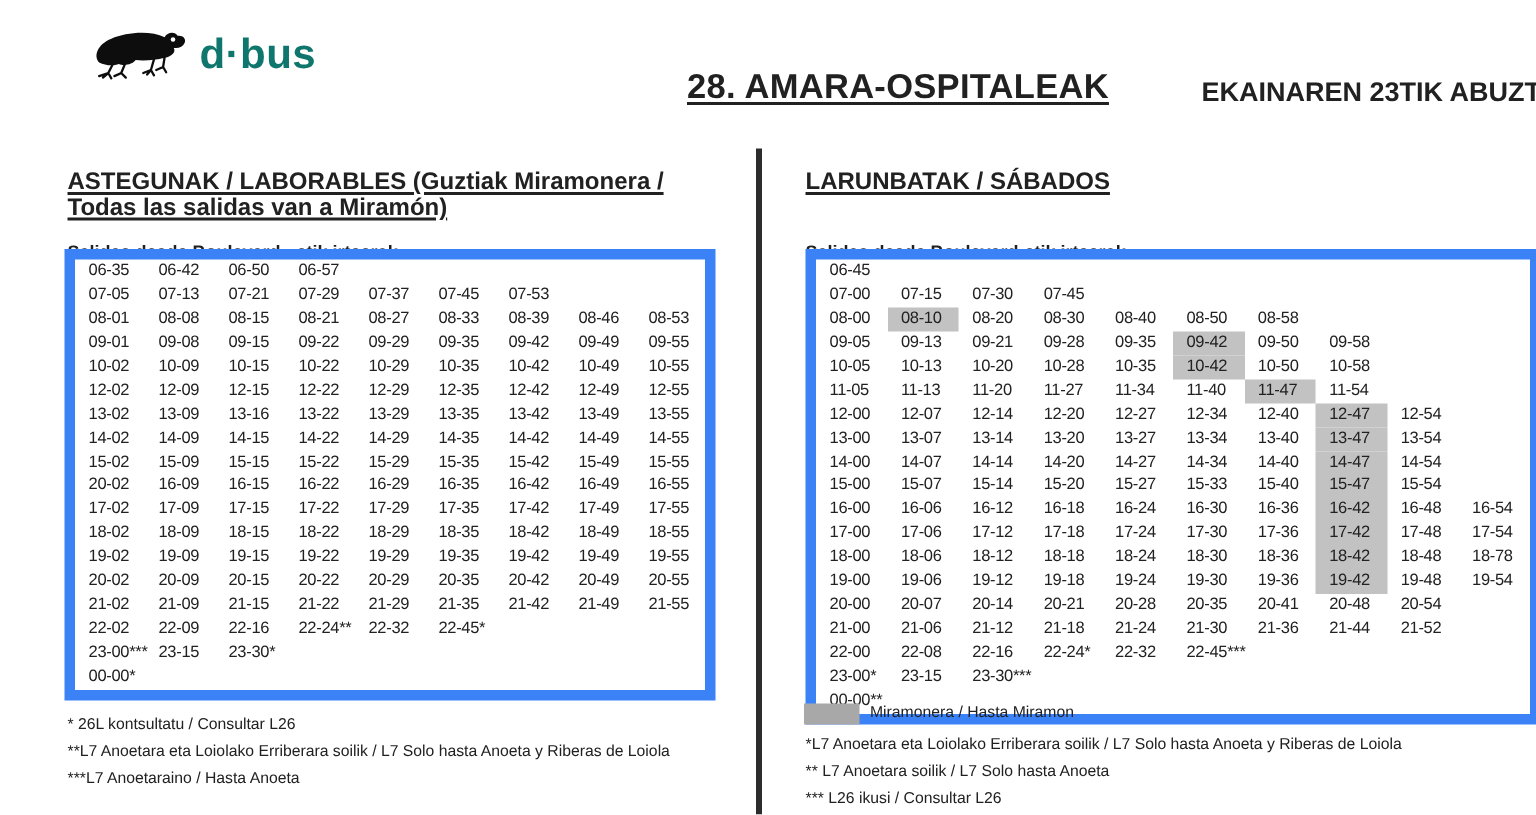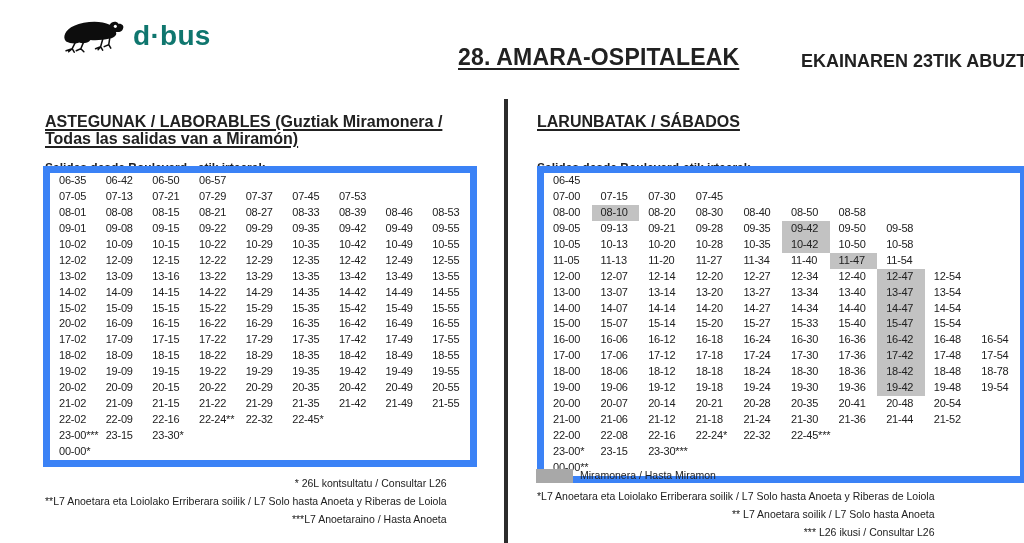--- a/index.html
+++ b/index.html
@@ -51,21 +51,21 @@
     font-size:11px;line-height:15.95px;letter-spacing:-.2px;white-space:nowrap;
   }
   #weekdays-table .tcell{width:46.66px;}
   #saturdays-table .tcell{width:47.6px;}
   .tcell.hl{background:var(--hl,#c2c2c2);}
 
   
   .footnotes{position:absolute;font-size:10.5px;}
   #weekdays-footnotes{left:45px;top:474px;}
   #saturdays-footnotes{left:537px;top:487px;}
-  .foot{line-height:18px;white-space:nowrap;text-align:right;}
+  .foot{line-height:18px;white-space:nowrap;}
   .legend-line{
     position:absolute;left:536px;top:469px;height:15px;
     display:flex;font-size:10.5px;white-space:nowrap;
   }
   .legend-swatch{width:37px;height:14px;background:var(--swatch,#a8a8a8);margin-right:7px;}
 </style>
 </head>
 <body style="--hl: #c2c2c2; --swatch: #a8a8a8;">
 
 <div class="page">

